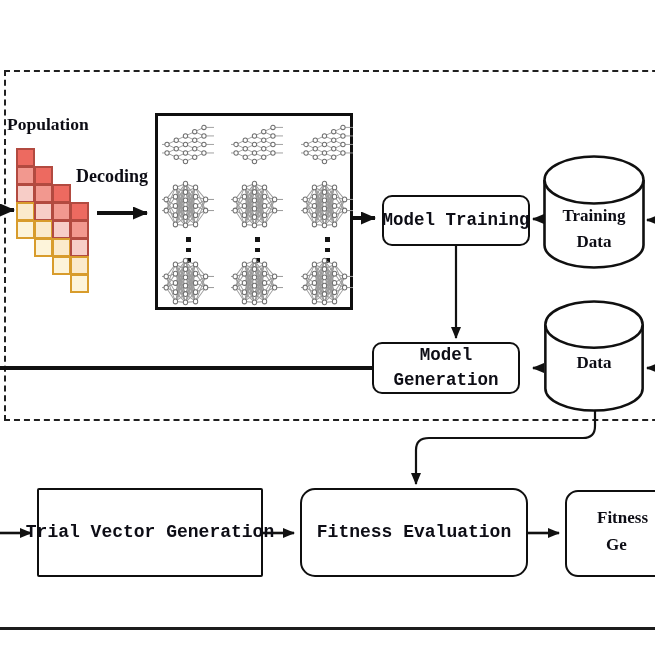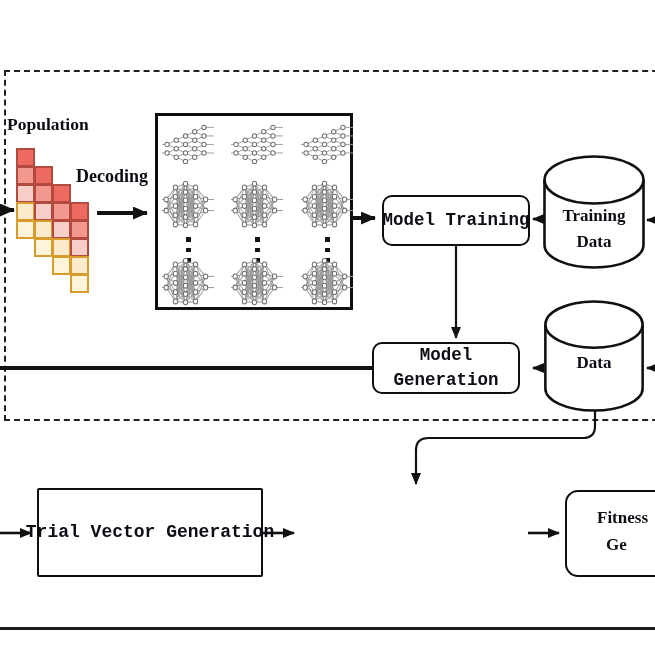--- a/index.html
+++ b/index.html
@@ -926,18 +926,21 @@
     <ellipse cx="51" cy="25" rx="49.5" ry="23.5" fill="#fff" stroke="#101010" stroke-width="2.6"></ellipse>
   </svg>
   <div class="abs cyl-text" style="left:543px;top:350px;width:102px">
     <span>Data</span>
   </div>
 
   <div class="abs node-box sz18" style="left:37px;top:488px;width:226px;height:89px;border-radius:2px">
     <span class="lbl">Trial Vector Generation</span>
   </div>
 
+  <div class="abs node-box sz18" style="left:300px;top:488px;width:228px;height:89px;border-radius:15px">
+    <span class="lbl">Fitness Evaluation</span>
+  </div>
 
   <div class="abs node-box" style="left:565px;top:490px;width:200px;height:87px;border-radius:13px"></div>
   <span class="abs frag" style="left:597px;top:508px">Fitness</span>
   <span class="abs frag" style="left:606px;top:535px">Ge</span>
 
 </div>
 
 </body></html>

